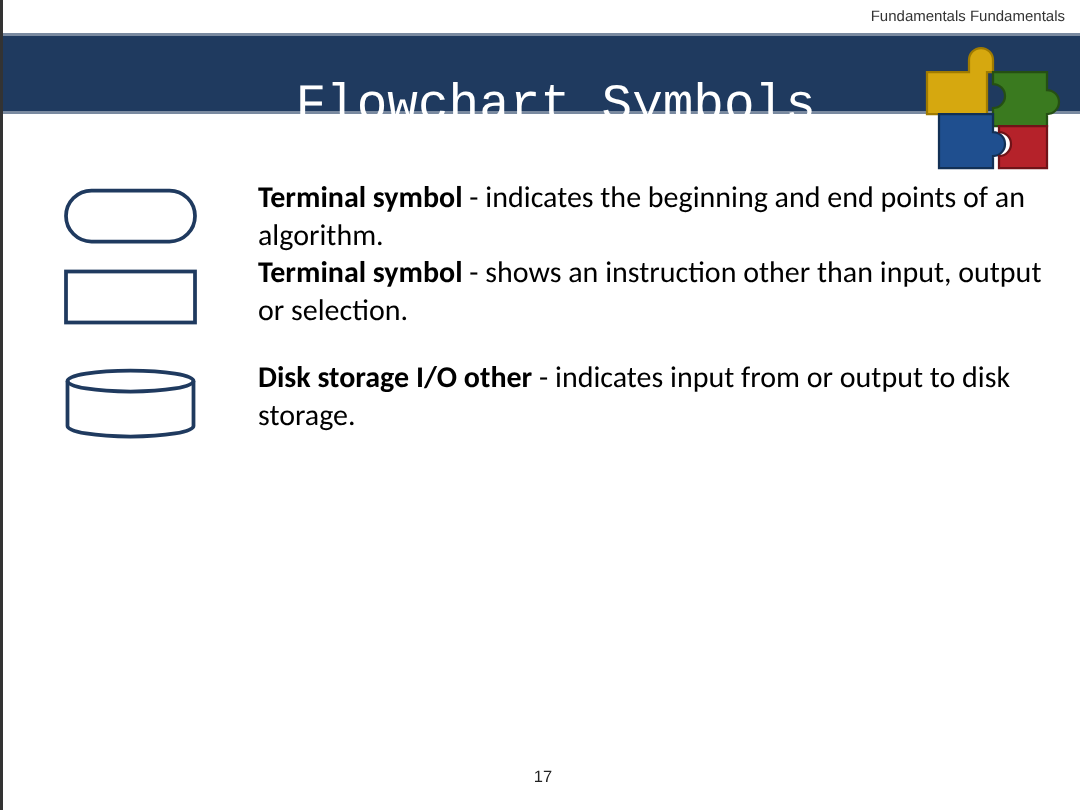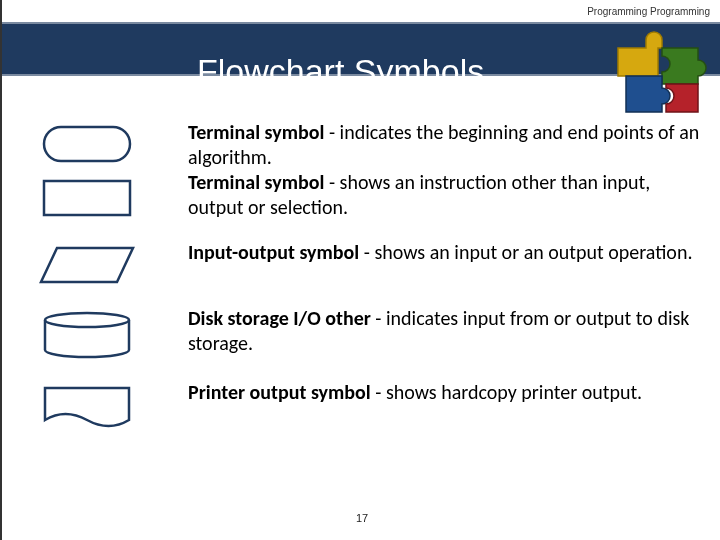--- a/index.html
+++ b/index.html
@@ -30,42 +30,41 @@
     border-top: 2px solid #7a8aa0;
     border-bottom: 2px solid #7a8aa0;
     display: flex;
     align-items: center;
     padding-left: 195px;
   }
   .title-bar h1 {
     color: #ffffff;
     font-size: 34px;
     font-weight: 400;
-    font-family: Liberation Sans, sans-serif;
+    font-family: Liberation Mono, monospace;
     margin-top: 44px;
   }
   .puzzle {
     position: absolute;
     top: 16px;
     right: 4px;
     width: 108px;
     height: 108px;
   }
   .content {
     position: absolute;
     top: 120px;
     left: 0;
     width: 720px;
     padding-right: 20px;
   }
   .row {
     display: flex;
     align-items: flex-start;
     margin-bottom: 20px;
-    gap: 16px;
   }
   .shape-cell {
     width: 170px;
     flex-shrink: 0;
     display: flex;
     flex-direction: column;
     align-items: center;
     gap: 14px;
     padding-top: 4px;
   }
@@ -84,21 +83,21 @@
     text-align: center;
     font-size: 11px;
     font-family: Arial, sans-serif;
     color: #222;
   }
   svg { display: block; }
 </style>
 </head>
 <body>
 
-<div class="header-label">Programming Programming</div>
+<div class="header-label">Fundamentals Fundamentals</div>
 
 <div class="title-bar">
   <h1>Flowchart Symbols</h1>
 </div>
 
 <div class="puzzle">
   <svg viewBox="0 0 108 108" width="108" height="108">
     <g transform="translate(10,6)">
       <path d="M0 20 h28 v-8 a8 8 0 1 1 16 0 v8 h-4 v28 h-40 z" fill="#d6a80f" stroke="#a07b00" stroke-width="1.5" transform="translate(0,6)"></path>
       <path d="M44 26 h36 v12 a8 8 0 1 1 0 16 v8 h-36 v-12 a8 8 0 1 0 0 -16 z" fill="#3a7a1f" stroke="#254f13" stroke-width="1.5"></path>
@@ -118,51 +117,31 @@
       <svg width="92" height="40">
         <rect x="3" y="3" width="86" height="34" fill="none" stroke="#1f3a5f" stroke-width="2.5"></rect>
       </svg>
     </div>
     <div class="text-cell">
       <b>Terminal symbol</b><span> - indicates the beginning and end points of an algorithm.</span><br>
       <b>Terminal symbol</b><span> - shows an instruction other than input, output or selection.</span>
     </div>
   </div>
 
-  <div class="row">
-    <div class="shape-cell">
-      <svg width="100" height="42">
-        <polygon points="20,4 96,4 80,38 4,38" fill="none" stroke="#1f3a5f" stroke-width="2.5"></polygon>
-      </svg>
-    </div>
-    <div class="text-cell">
-      <b>Input-output symbol</b><span> - shows an input or an output operation.</span>
-    </div>
-  </div>
 
   <div class="row">
     <div class="shape-cell">
       <svg width="92" height="50">
         <ellipse cx="46" cy="10" rx="42" ry="7" fill="none" stroke="#1f3a5f" stroke-width="2.5"></ellipse>
         <path d="M4 10 V40" fill="none" stroke="#1f3a5f" stroke-width="2.5"></path>
         <path d="M88 10 V40" fill="none" stroke="#1f3a5f" stroke-width="2.5"></path>
         <path d="M4 40 A42 7 0 0 0 88 40" fill="none" stroke="#1f3a5f" stroke-width="2.5"></path>
       </svg>
     </div>
     <div class="text-cell">
       <b>Disk storage I/O other</b><span> - indicates input from or output to disk storage.</span>
     </div>
   </div>
 
-  <div class="row">
-    <div class="shape-cell">
-      <svg width="92" height="48">
-        <path d="M4 4 H88 V36 Q68 48 46 36 Q24 24 4 36 Z" fill="none" stroke="#1f3a5f" stroke-width="2.5"></path>
-      </svg>
-    </div>
-    <div class="text-cell">
-      <b>Printer output symbol</b><span> - shows hardcopy printer output.</span>
-    </div>
-  </div>
 
 </div>
 
 <div class="page-num">17</div>
 
 </body></html>

